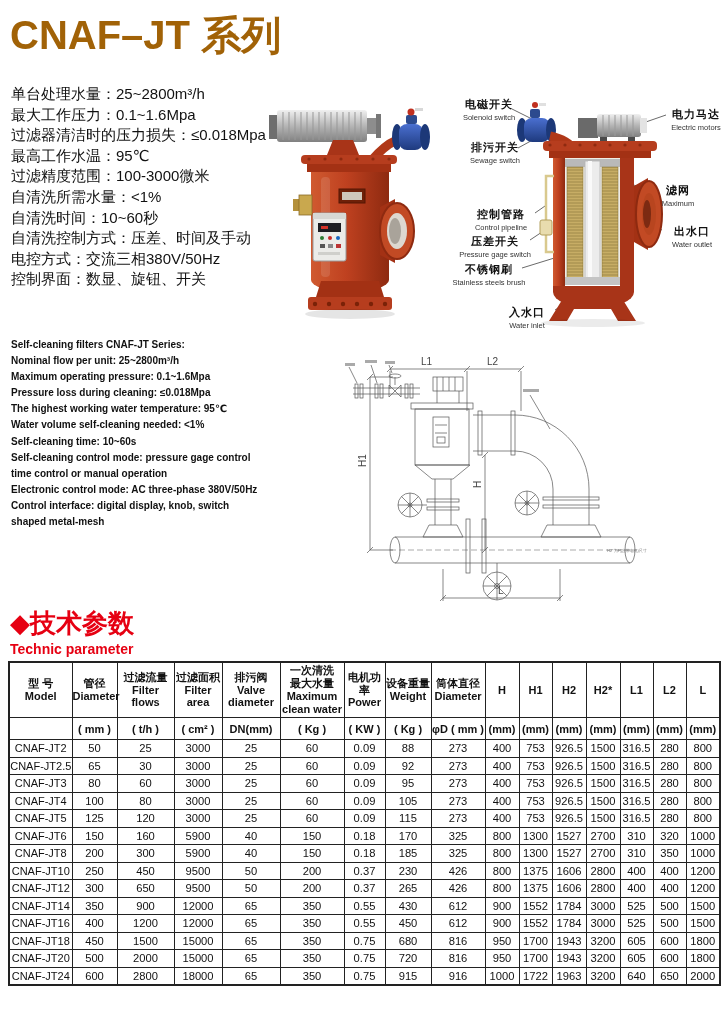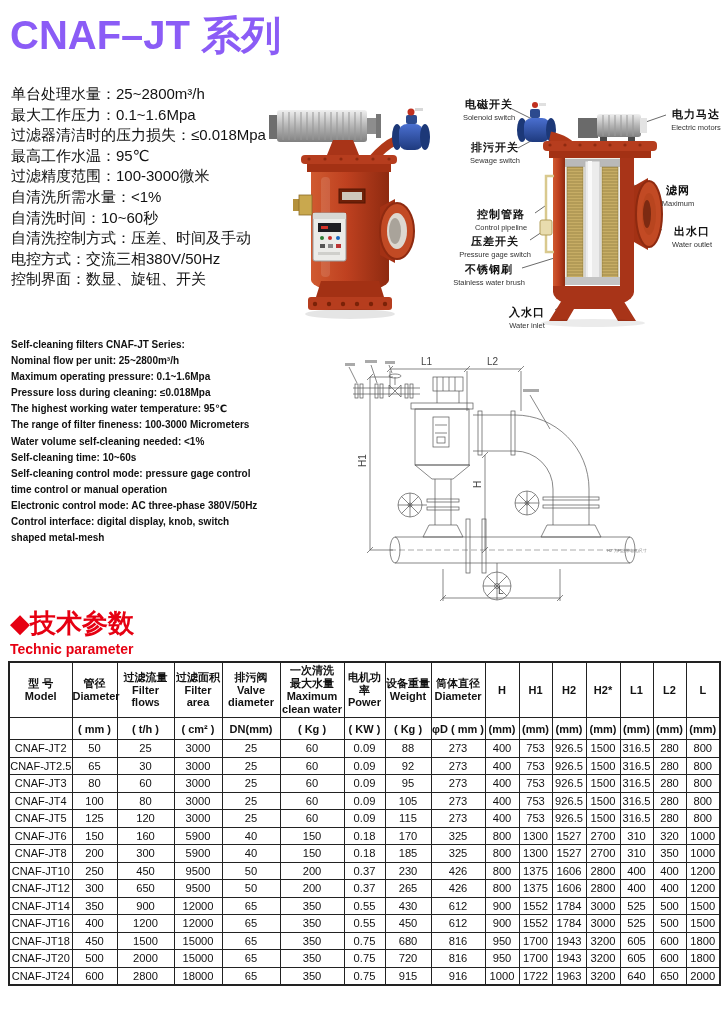--- a/index.html
+++ b/index.html
@@ -1,19 +1,19 @@
 <!DOCTYPE html>
 <html><head>
 <meta charset="utf-8">
 <style>
   html,body{margin:0;padding:0;background:#fff;}
   body{width:725px;height:1013px;position:relative;overflow:hidden;
        font-family:"Liberation Sans","DejaVu Sans",sans-serif;color:#111;}
   .abs{position:absolute;}
-  .title{left:10px;top:8px;font-size:40px;font-weight:bold;color:#8b5cf6;letter-spacing:0px;}
+  .title{left:10px;top:8px;font-size:40px;font-weight:bold;color:#a16207;letter-spacing:0px;}
   .specs-cn{left:11px;top:84px;font-size:15px;font-weight:normal;line-height:20.6px;color:#111;}
   .specs-en{left:11px;top:337px;font-size:10px;font-weight:600;line-height:16.1px;color:#111;}
   .sec-cn{left:10px;top:606px;font-size:26px;font-weight:bold;color:#e60012;}
   .sec-en{left:10px;top:641px;font-size:14px;font-weight:600;color:#e60012;}
   .callout{position:absolute;text-align:center;}
   .callout .cn{font-size:11px;font-weight:bold;color:#111;letter-spacing:1px;white-space:nowrap;}
   .callout .en{font-size:7.5px;color:#333;margin-top:1px;white-space:nowrap;}
   .c1{left:458px;top:97px;width:62px;} .c2{left:464px;top:140px;width:62px;}
   .c3{left:668px;top:107px;width:56px;} .c4{left:655px;top:183px;width:46px;}
   .c5{left:468px;top:207px;width:66px;} .c6{left:664px;top:224px;width:56px;}
@@ -50,21 +50,20 @@
     <div class="line">控制界面：数显、旋钮、开关</div>
   </div>
 
 <div class="abs specs-en">
 
 <div class="line">Self-cleaning filters CNAF-JT Series:</div>
     <div class="line">Nominal flow per unit: 25~2800m³/h</div>
     <div class="line">Maximum operating pressure: 0.1~1.6Mpa</div>
     <div class="line">Pressure loss during cleaning: ≤0.018Mpa</div>
     <div class="line">The highest working water temperature: 95℃</div>
-    <div class="line">The range of filter fineness: 100-3000 Micrometers</div>
     <div class="line">Water volume self-cleaning needed: &lt;1%</div>
     <div class="line">Self-cleaning time: 10~60s</div>
     <div class="line">Self-cleaning control mode: pressure gage control</div>
     <div class="line">time control or manual operation</div>
     <div class="line">Electronic control mode: AC three-phase 380V/50Hz</div>
     <div class="line">Control interface: digital display, knob, switch</div>
     <div class="line">shaped metal-mesh</div>
   </div>
 
 <svg class="abs" style="left:255px;top:85px" width="200" height="260" viewBox="0 0 200 260">
@@ -266,21 +265,21 @@
 <div class="callout c6">
   <div class="cn">出水口</div>
   <div class="en">Water outlet</div>
 </div>
 <div class="callout c7">
   <div class="cn">压差开关</div>
   <div class="en">Pressure gage switch</div>
 </div>
 <div class="callout c8">
   <div class="cn">不锈钢刷</div>
-  <div class="en">Stainless water brush</div>
+  <div class="en">Stainless steels brush</div>
 </div>
 <div class="callout c9">
   <div class="cn">入水口</div>
   <div class="en">Water inlet</div>
 </div>
 
 <svg class="abs" style="left:345px;top:355px" width="380" height="280" viewBox="0 0 380 280">
   <g stroke="#555" stroke-width="0.7" fill="none">
     <line x1="45" y1="14" x2="176" y2="14"></line>
     <line x1="42" y1="17" x2="48" y2="11"></line>

